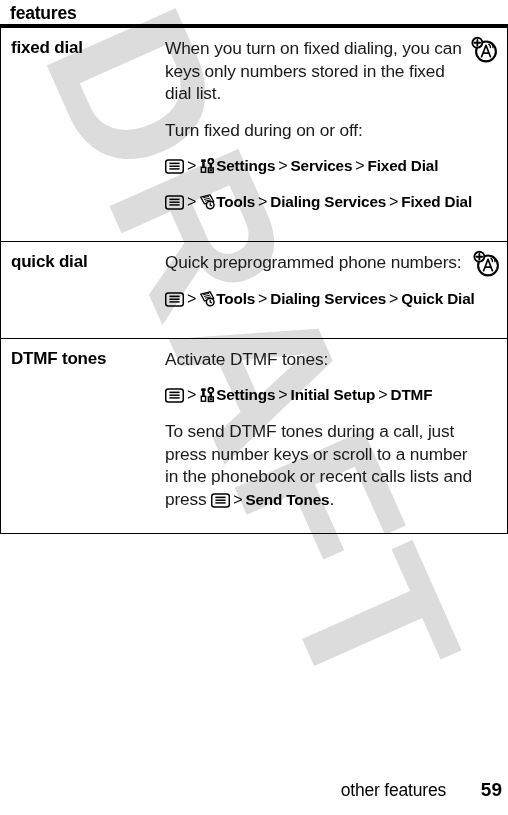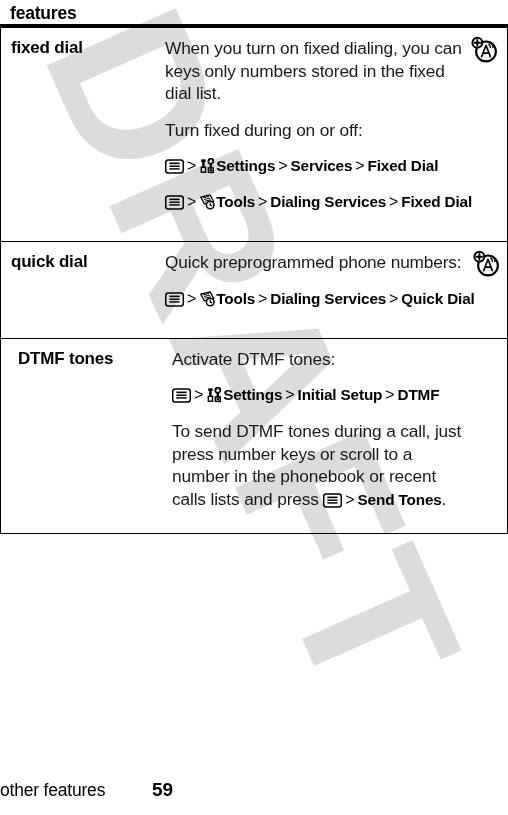--- a/index.html
+++ b/index.html
@@ -55,21 +55,21 @@
 
   .tbl-body {
     border-left: 1.5px solid #000;
     border-right: 1.5px solid #000;
     border-bottom: 1.5px solid #000;
   }
   .row {
     display: flex;
     border-bottom: 1.5px solid #000;
   }
-  .row:last-child { border-bottom: none; padding-left: 7px; }
+  .row:last-child { border-bottom: none; }
 
   .cell-term {
     width: 164px;
     flex: 0 0 164px;
     padding: 10px 6px 14px 10px;
     font-size: 17px;
     font-weight: bold;
     color: #000;
     letter-spacing: -0.2px;
   }
@@ -122,33 +122,33 @@
 
   
   #footer {
     position: absolute;
     left: 0; right: 0;
     bottom: 10px;
     height: 26px;
     z-index: 3;
     display: flex;
     align-items: baseline;
-    justify-content: flex-start;
+    justify-content: flex-end;
     padding-right: 6px;
   }
   #footer .f-title {
     font-size: 17.5px;
     color: #000;
     letter-spacing: -0.2px;
   }
   #footer .f-page {
     font-size: 19px;
     font-weight: bold;
     color: #000;
-    margin-left: 42px;
+    margin-left: 30px;
     min-width: 26px;
     text-align: right;
   }
 </style>
 </head>
 <body>
 
 <div id="page">
 
   <div id="watermark">DRAFT</div>

